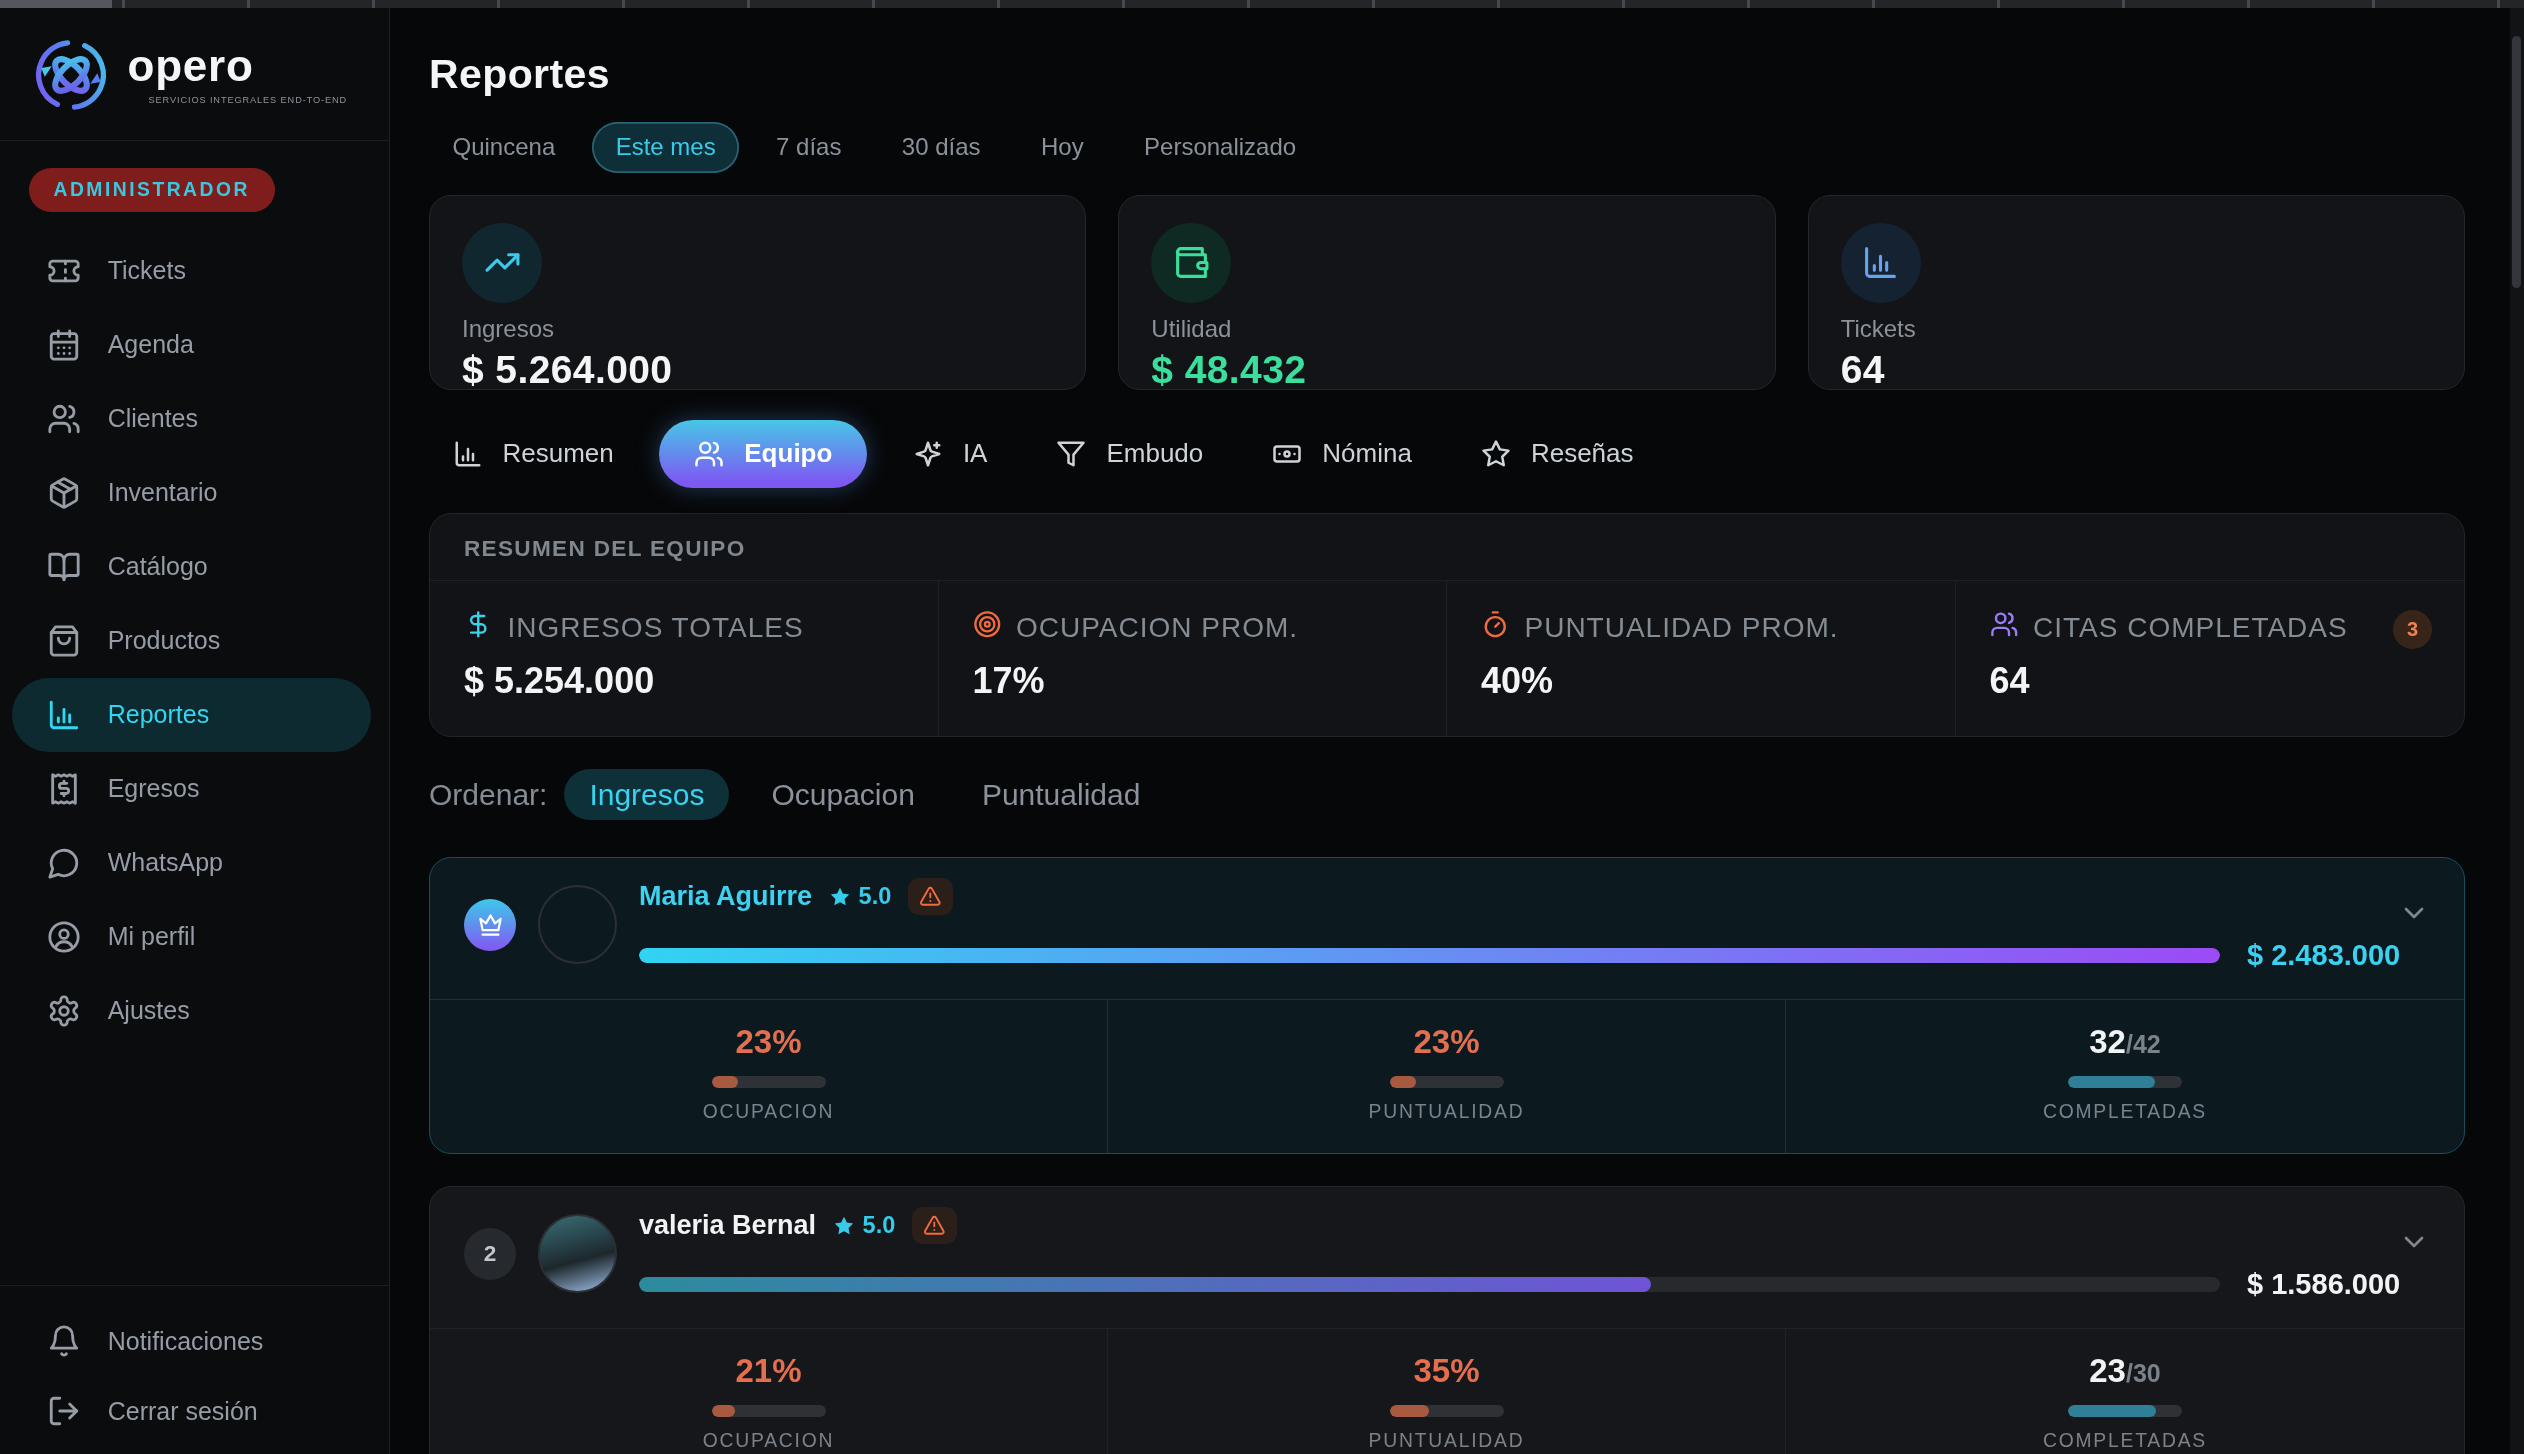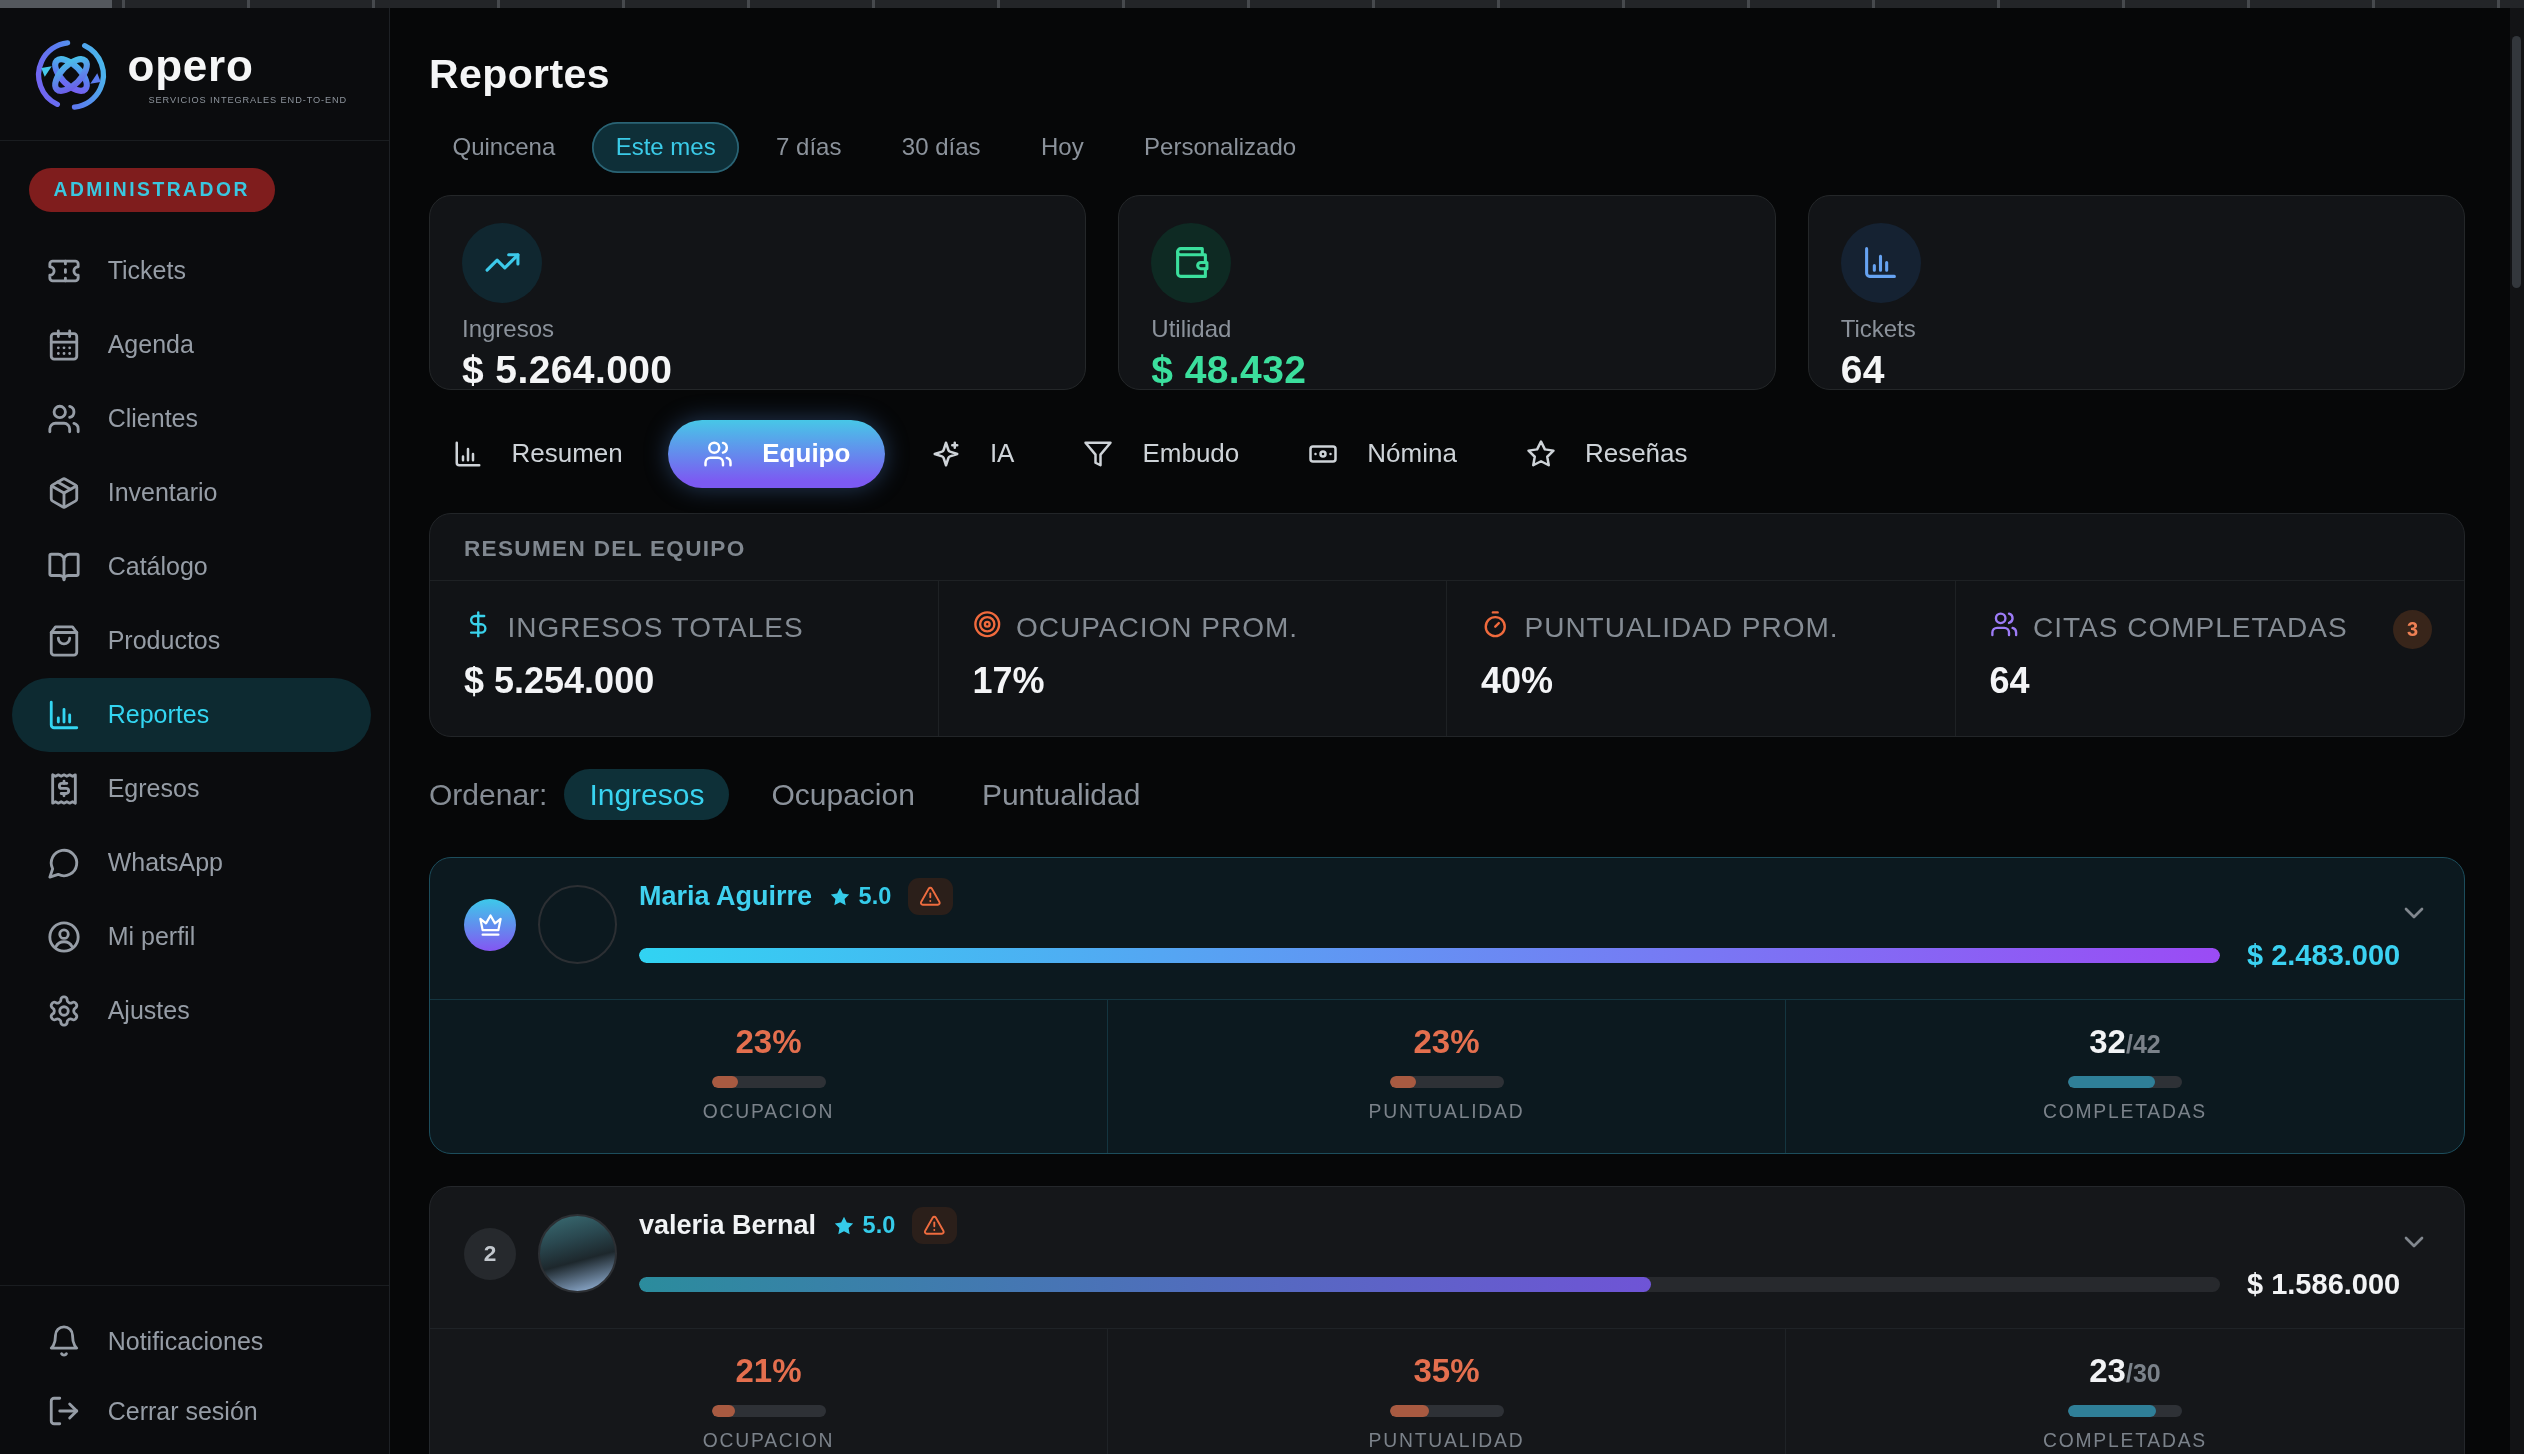--- a/index.html
+++ b/index.html
@@ -49,21 +49,21 @@
   .card-icon { width:80px; height:80px; border-radius:50%; display:flex; align-items:center; justify-content:center; }
   .card-icon svg { width:37px; height:37px; }
   .c-cyan  .card-icon { background:#102730; color:#3cc9ea; }
   .c-green .card-icon { background:#0e2a23; color:#3bdf9d; }
   .c-blue  .card-icon { background:#152232; color:#66a3f2; }
   .card-label { margin-top:11.7px; font-size:24px; color:#8b929b; }
   .card-value { margin-top:5px; font-size:39px; font-weight:700; color:#f4f5f6; letter-spacing:0.4px; }
   .c-green .card-value { color:#3bdf9d; }
 
   .tabs { display:flex; align-items:center; gap:22px; margin-top:30px; }
-  .tab { display:flex; align-items:center; gap:29px; font-size:26px; color:#ced3d8;
+  .tab { display:flex; align-items:center; gap:20px; font-size:26px; color:#ced3d8;
          padding:15px 23.5px; border-radius:838px; cursor:pointer; }
   .tab svg { width:30px; height:30px; }
   .tab.active { background:linear-gradient(180deg,#47c7e7 0%,#7c5af2 90%); color:#fff;
          padding:18.5px 35px; font-weight:600; box-shadow:0 0 25px rgba(90,150,235,.35); }
 
   .panel { margin-top:25px; background:#111316; border:0.8px solid #222528; border-radius:22px; overflow:hidden; }
   .panel-title { padding:22px 34px 18.5px; font-size:22.6px; font-weight:700; letter-spacing:1.3px; color:#80878f; }
   .panel-grid { display:grid; grid-template-columns:repeat(4,1fr); border-top:0.8px solid #1e2124; }
   .pstat { position:relative; padding:28.5px 34px 34px; border-right:0.8px solid #1e2124; }
   .pstat:last-child { border-right:none; }

